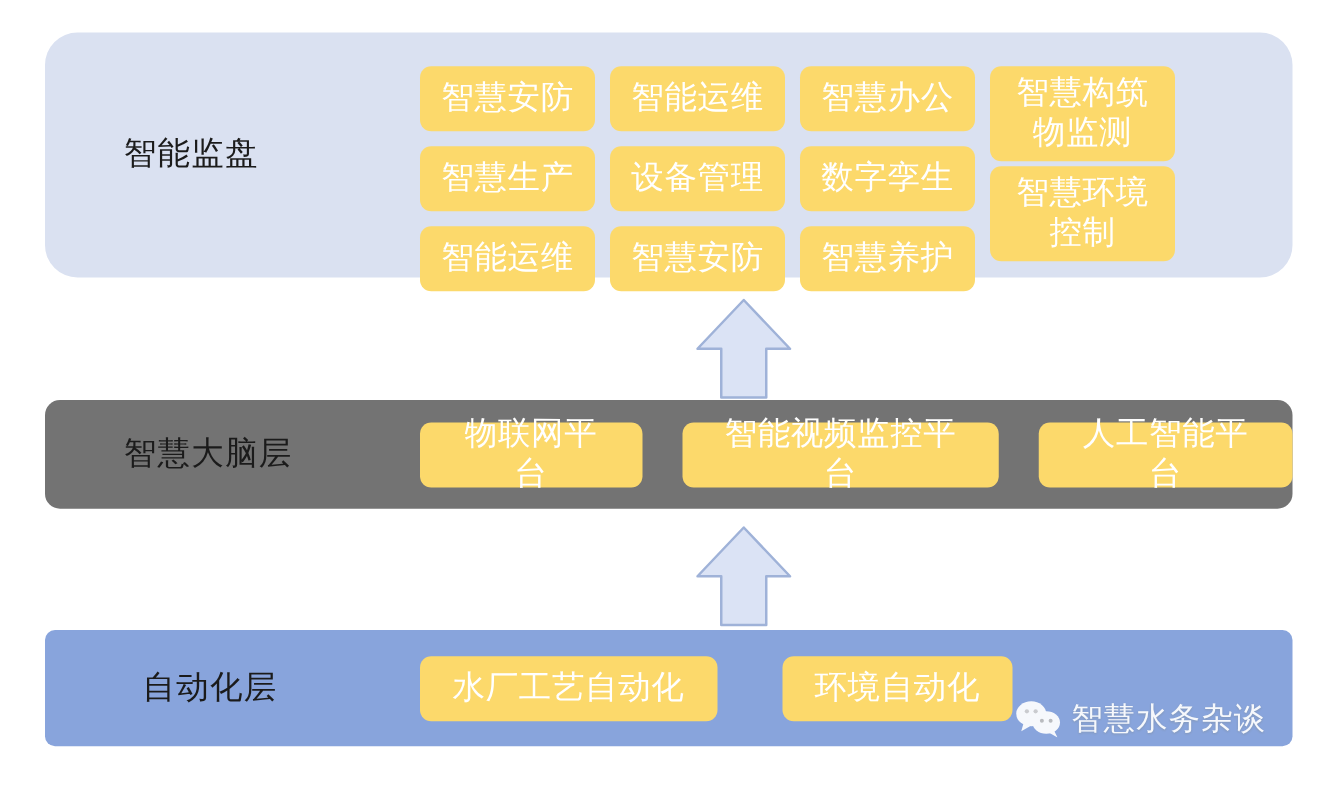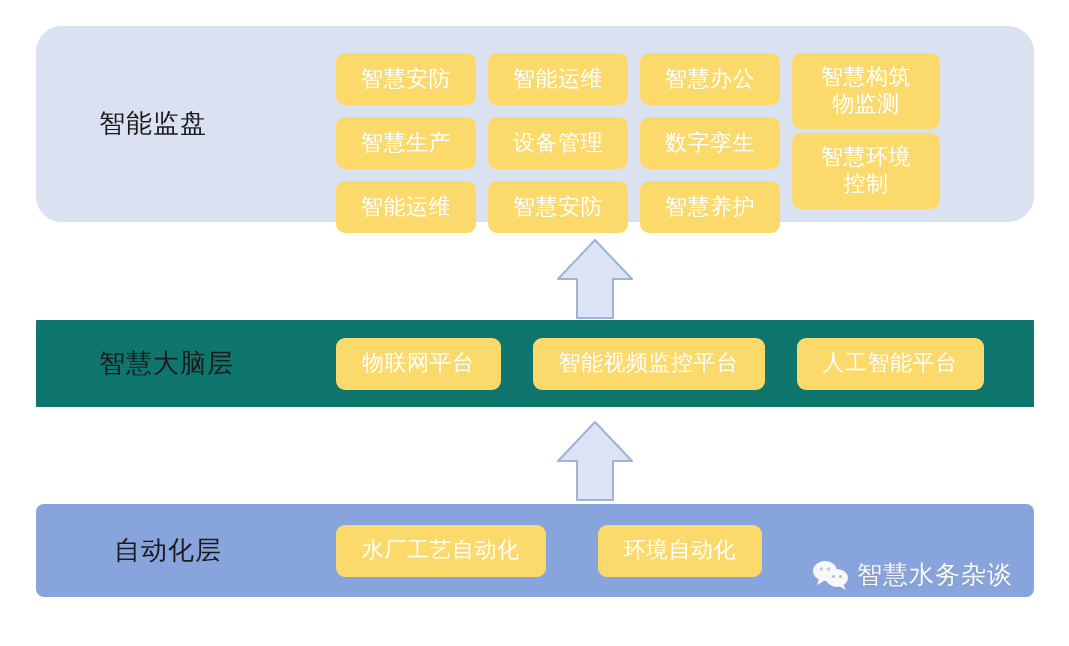--- a/index.html
+++ b/index.html
@@ -67,22 +67,22 @@
     flex-direction: column;
     gap: 12px;
   }
 
   
   #layer-brain {
     left: 36px;
     top: 320px;
     width: 998px;
     height: 87px;
-    background: #0f766e;
-    border-radius: 1px;
+    background: #737373;
+    border-radius: 12px;
   }
   #layer-brain .layer-label {
     position: absolute;
     left: 63px;
     top: 50%;
     transform: translateY(-50%);
   }
   #brain-tiles {
     position: absolute;
     left: 300px;
@@ -118,21 +118,21 @@
 
   
   .tile {
     background: #fcd96b;
     color: #ffffff;
     border-radius: 9px;
     display: flex;
     align-items: center;
     justify-content: center;
     text-align: center;
-    font-size: 22px;
+    font-size: 26px;
     line-height: 1.22;
     white-space: pre-line;
     box-sizing: border-box;
     letter-spacing: 0.5px;
   }
   .tile.app      { width: 140px; height: 52px; }
   .tile.app.tall { width: 148px; height: 76px; }
   .tile.brain    { height: 52px; padding: 0 26px; }
   .tile.auto     { height: 52px; padding: 0 26px; }
 

